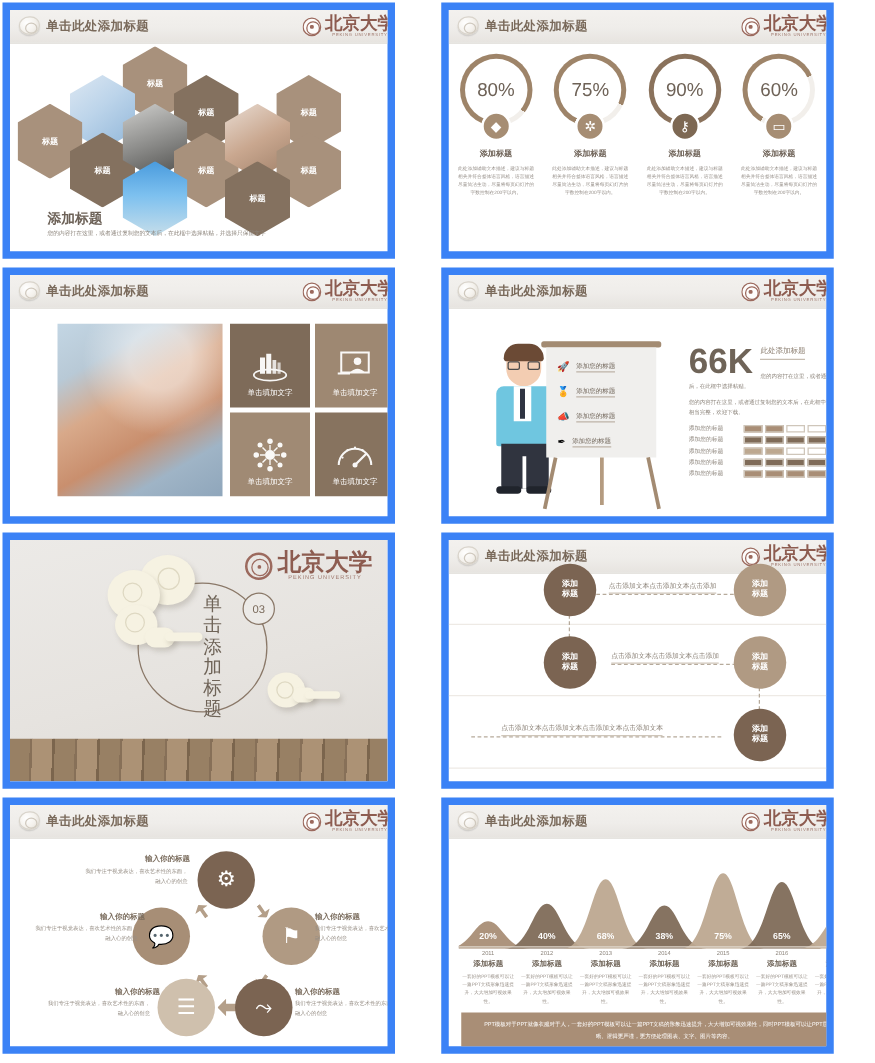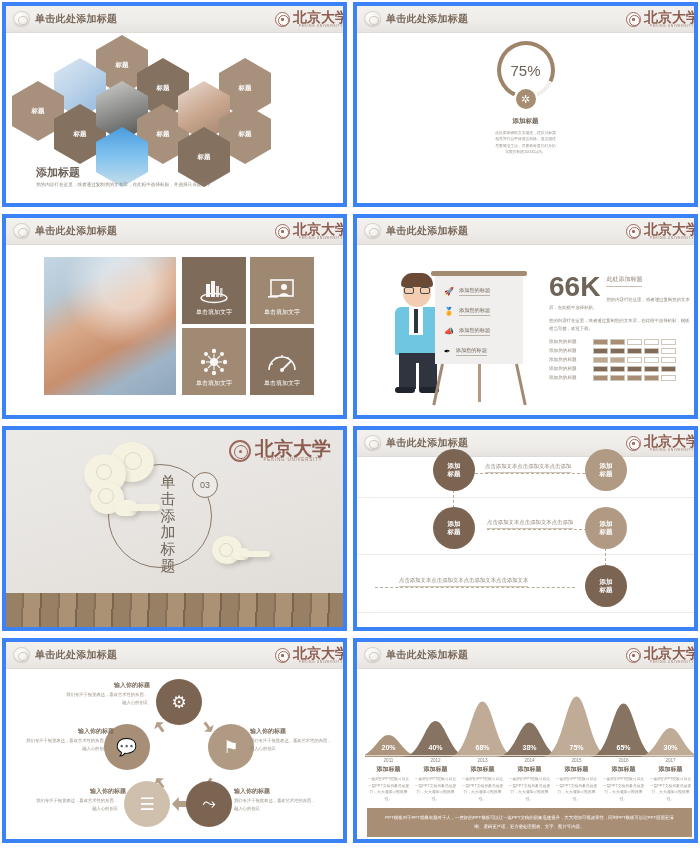--- a/index.html
+++ b/index.html
@@ -10,23 +10,23 @@
   }
   .grid{
     width:700px; height:850px;
     display:grid;
     grid-template-columns:345px 345px;
     grid-template-rows:repeat(4,205px);
     column-gap:6px; row-gap:7px;
     padding:2px 2px;
   }
   .slide{
-    position:relative; width:345px; height:205px;
+    position:relative; width:314px; height:205px;
     background:#ffffff; overflow:hidden;
-    border:4px solid #3b82f6;
+    border:6px solid #3b82f6;
   }
   
   .hdr{
     position:absolute; left:0; top:0; width:100%; height:27px;
     background:linear-gradient(180deg,#f3f1ee 0%,#efedea 55%,#e7e4e0 100%);
     border-bottom:1px solid #dedbd6;
   }
   .hdr-badge{
     position:absolute; left:7px; top:5px; width:17px; height:15px;
     border-radius:50% 45% 48% 50%;
@@ -247,32 +247,59 @@
         <div class="logo-seal"></div>
         <div class="logo-txt">
           <div class="logo-cn">北京大学</div>
           <div class="logo-en">PEKING UNIVERSITY</div>
         </div>
       </div>
     </div>
     <div class="body">
       <div class="rings">
 
+        <div class="ringcol">
+          <div class="ring" style="background:conic-gradient(from 200deg,#9e8469 0% 80%,#f2efeb 80% 100%);">
+            <div style="position:absolute;left:4px;top:4px;right:4px;bottom:4px;border-radius:50%;background:#fff;"></div>
+            <div class="pct">80%</div>
+            <div class="knob" style="background:#a68d73;">◆</div>
+          </div>
+          <div class="r-lbl">添加标题</div>
+          <div class="r-desc">此处添加辅助文本描述，建议与标题相关并符合整体语言风格，语言描述尽量简洁生动，尽量将每页幻灯片的字数控制在200字以内。</div>
+        </div>
 
         <div class="ringcol">
           <div class="ring" style="background:conic-gradient(from 205deg,#9e8469 0% 75%,#f2efeb 75% 100%);">
             <div style="position:absolute;left:4px;top:4px;right:4px;bottom:4px;border-radius:50%;background:#fff;"></div>
             <div class="pct">75%</div>
             <div class="knob" style="background:#a68d73;">✲</div>
           </div>
           <div class="r-lbl">添加标题</div>
           <div class="r-desc">此处添加辅助文本描述，建议与标题相关并符合整体语言风格，语言描述尽量简洁生动，尽量将每页幻灯片的字数控制在200字以内。</div>
         </div>
 
-
+        <div class="ringcol">
+          <div class="ring" style="background:conic-gradient(from 200deg,#8a725c 0% 90%,#f2efeb 90% 100%);">
+            <div style="position:absolute;left:4px;top:4px;right:4px;bottom:4px;border-radius:50%;background:#fff;"></div>
+            <div class="pct">90%</div>
+            <div class="knob" style="background:#7d6853;">⚷</div>
+          </div>
+          <div class="r-lbl">添加标题</div>
+          <div class="r-desc">此处添加辅助文本描述，建议与标题相关并符合整体语言风格，语言描述尽量简洁生动，尽量将每页幻灯片的字数控制在200字以内。</div>
+        </div>
+
+        <div class="ringcol">
+          <div class="ring" style="background:conic-gradient(from 210deg,#9e8469 0% 60%,#f2efeb 60% 100%);">
+            <div style="position:absolute;left:4px;top:4px;right:4px;bottom:4px;border-radius:50%;background:#fff;"></div>
+            <div class="pct">60%</div>
+            <div class="knob" style="background:#a68d73;">▭</div>
+          </div>
+          <div class="r-lbl">添加标题</div>
+          <div class="r-desc">此处添加辅助文本描述，建议与标题相关并符合整体语言风格，语言描述尽量简洁生动，尽量将每页幻灯片的字数控制在200字以内。</div>
+        </div>
 
       </div>
     </div>
   </div>
 
   <div class="slide">
     <div class="hdr">
       <div class="hdr-badge"></div>
       <div class="hdr-title">单击此处添加标题</div>
       <div class="logo">

